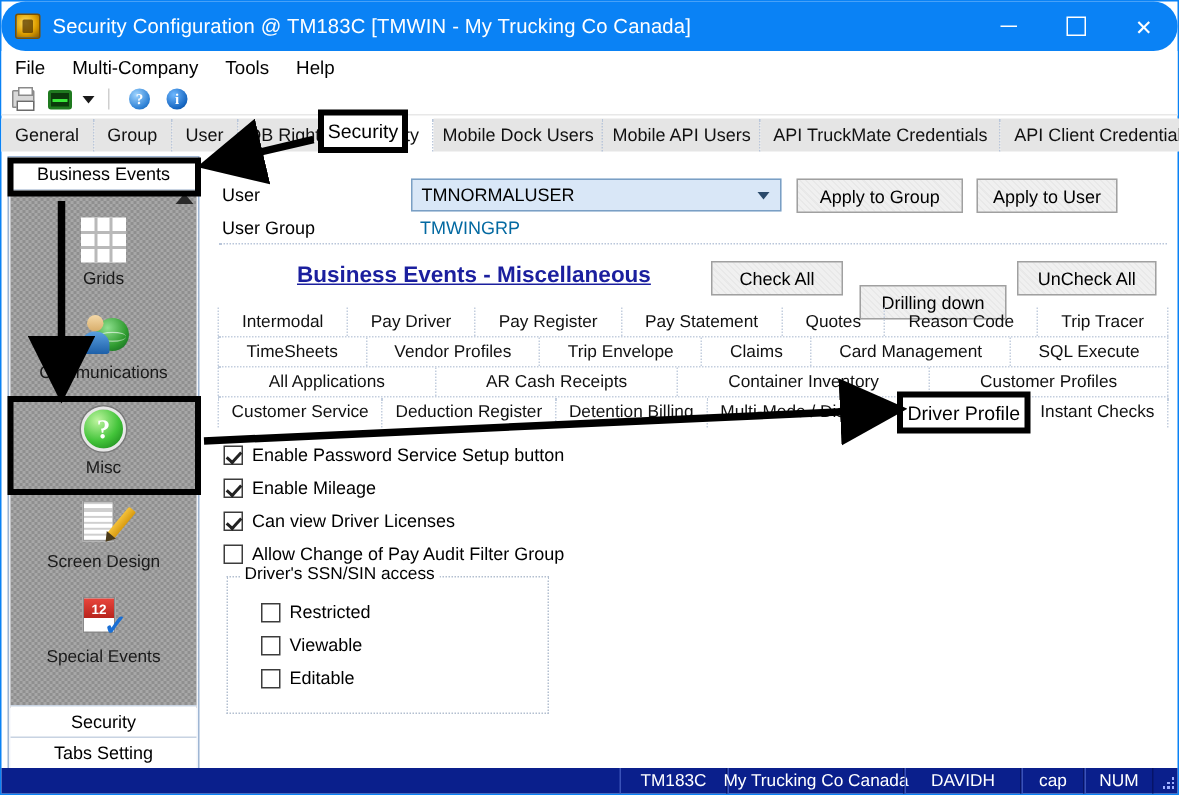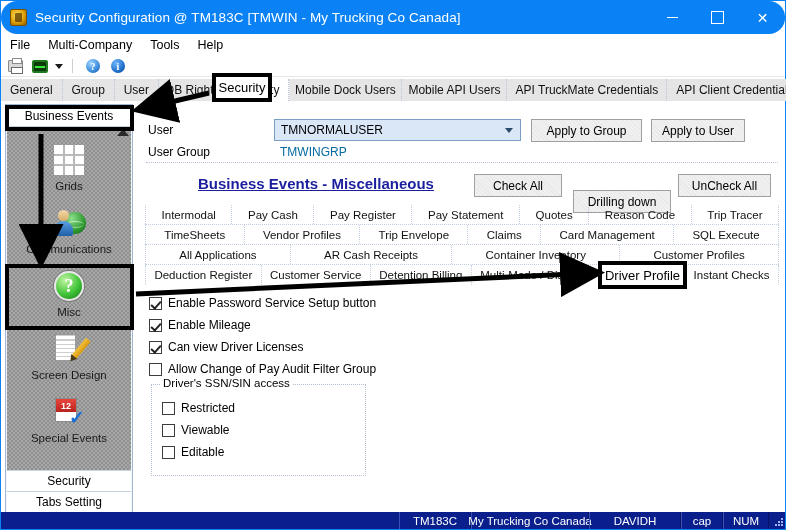--- a/index.html
+++ b/index.html
@@ -307,21 +307,21 @@
   .chkrow .clbl { font-size: 12px; color: #000; }
 
   .ssnbox {
     position: absolute; left: 10px; top: 280px; width: 215px; height: 92px;
     border: 1px dotted #b3bfd0;
   }
   .ssnbox .legend {
     position: absolute; left: 8px; top: -8px; background: #fff; padding: 0 3px;
     font-size: 11.5px; color: #000;
   }
-  .ssnbox .chkrow { margin-left: 10px; }
+  .ssnbox .chkrow { margin-left: 22px; }
 
   
   .statusbar {
     position: absolute; left: 0; bottom: 0; width: 784px; height: 17px;
     background: #0a1f8c; display: flex; align-items: stretch;
   }
   .statusbar .sb-left { flex: 1 1 auto; }
   .statusbar .cell {
     display: flex; align-items: center; justify-content: center;
     color: #ffffff; font-size: 11.5px; white-space: nowrap;
@@ -488,21 +488,21 @@
     <div class="divider"></div>
 
     <div class="section-title">Business Events - Miscellaneous</div>
     <div class="btn btn-checkall">Check All</div>
     <div class="btn btn-drilling">Drilling down</div>
     <div class="btn btn-uncheck">UnCheck All</div>
 
     <div class="tabrows">
       <div class="tabrow">
         <div class="t">Intermodal</div>
-        <div class="t">Pay Cash</div>
+        <div class="t">Pay Driver</div>
         <div class="t">Pay Register</div>
         <div class="t">Pay Statement</div>
         <div class="t">Quotes</div>
         <div class="t">Reason Code</div>
         <div class="t">Trip Tracer</div>
       </div>
       <div class="tabrow">
         <div class="t">TimeSheets</div>
         <div class="t">Vendor Profiles</div>
         <div class="t">Trip Envelope</div>
@@ -510,22 +510,22 @@
         <div class="t">Card Management</div>
         <div class="t">SQL Execute</div>
       </div>
       <div class="tabrow">
         <div class="t">All Applications</div>
         <div class="t">AR Cash Receipts</div>
         <div class="t">Container Inventory</div>
         <div class="t">Customer Profiles</div>
       </div>
       <div class="tabrow" style="border-bottom:none">
+        <div class="t">Customer Service</div>
         <div class="t">Deduction Register</div>
-        <div class="t">Customer Service</div>
         <div class="t">Detention Billing</div>
         <div class="t">Multi-Mode / Dispatch</div>
         <div class="t">Driver Profile</div>
         <div class="t">Instant Checks</div>
       </div>
     </div>
 
     <div class="checks">
       <div class="chkrow">
         <div class="chkbox checked"></div>
@@ -561,21 +561,21 @@
           <div class="clbl">Editable</div>
         </div>
       </div>
     </div>
   </div>
 
   <div class="statusbar">
     <div class="sb-left"></div>
     <div class="cell" style="width:72px">TM183C</div>
     <div class="cell" style="width:118px">My Trucking Co Canada</div>
-    <div class="cell" style="width:92px">DAVIDH</div>
+    <div class="cell" style="width:78px">DAVIDH</div>
     <div class="cell" style="width:42px">cap</div>
     <div class="cell" style="width:46px">NUM</div>
     <div class="grip">
         <span></span>
       </div>
   </div>
 
   <div class="anno-box" style="left:4px; top:104px; width:129px; height:26px;"></div>
   <div class="anno-box" style="left:4px; top:263px; width:129px; height:66px;"></div>
   <div class="anno-label" style="left:211px; top:72px; width:60px; height:29px;">Security</div>

